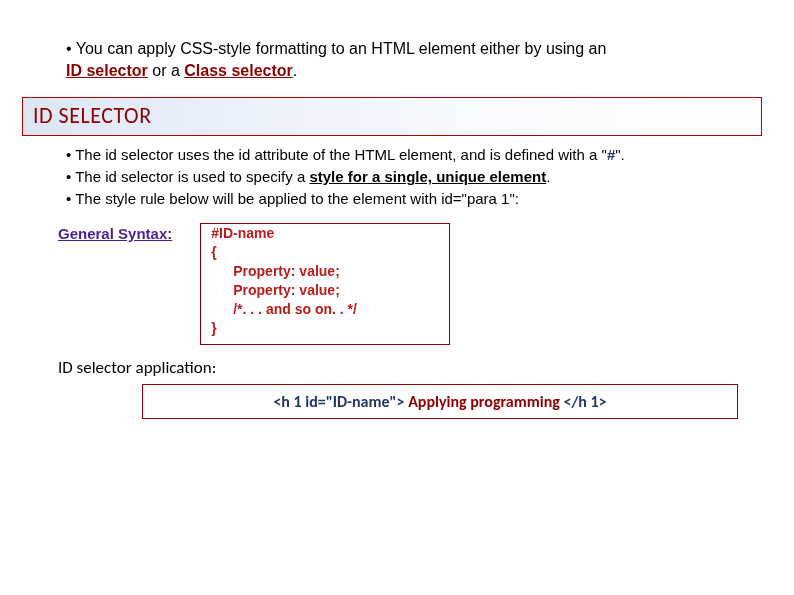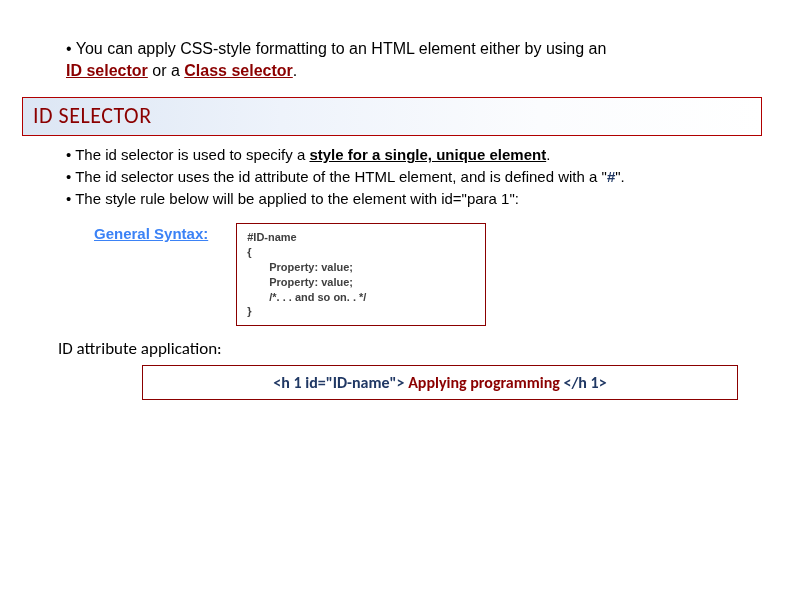--- a/index.html
+++ b/index.html
@@ -69,31 +69,30 @@
     display: flex;
     align-items: flex-start;
     gap: 28px;
     margin-top: 6px;
     margin-left: 6px;
   }
   .gensyn {
     font-size: 15px;
     font-weight: bold;
     text-decoration: underline;
-    color: #3b82f6;
+    color: #4c1d95;
     padding-top: 2px;
     white-space: nowrap;
-    margin-left: 36px;
   }
   .syntax-box {
     border: 1.5px solid #8b0000;
-    padding: 6px 18px 6px 10px;
-    font-size: 11px;
+    padding: 0 18px 6px 10px;
+    font-size: 14px;
     font-weight: bold;
-    color: #404040;
+    color: #b91c1c;
     line-height: 1.35;
     min-width: 250px;
   }
   .syntax-box .ind { padding-left: 22px; display: block; }
   .app-label {
     font-family: Calibri, Arial, sans-serif;
     font-size: 17px;
     color: #000;
     margin: 12px 0 6px 6px;
   }
@@ -119,39 +118,39 @@
     <span>• You can apply CSS-style formatting to an HTML element either by using an </span><br>
     <span class="emph">ID selector</span><span> or a </span><span class="emph">Class selector</span><span>.</span>
   </p>
 
   <div class="section-box">
     <h2>ID SELECTOR</h2>
   </div>
 
   <div class="bullets">
     <div class="b">
-      <span>• The id selector is used to specify a </span><span class="u">style for a single, unique element</span><span>.</span>
+      <span>• The id selector uses the id attribute of the HTML element, and is defined with a "</span><span class="hash">#</span><span>".</span>
     </div>
     <div class="b">
-      <span>• The id selector uses the id attribute of the HTML element, and is defined with a "</span><span class="hash">#</span><span>".</span>
+      <span>• The id selector is used to specify a </span><span class="u">style for a single, unique element</span><span>.</span>
     </div>
     <div class="b">• The style rule below will be applied to the element with id="para 1":</div>
   </div>
 
   <div class="row">
     <div class="gensyn">General Syntax:</div>
     <div class="syntax-box">
       <span>#ID-name</span><br>
       <span>{</span><br>
       <span class="ind">Property: value;</span>
       <span class="ind">Property: value;</span>
       <span class="ind">/*. . . and so on. . */</span>
       <span>}</span>
     </div>
   </div>
 
-  <div class="app-label">ID attribute application:</div>
+  <div class="app-label">ID selector application:</div>
 
   <div class="app-box">
     <span class="tag">&lt;h 1 id="ID-name"&gt; </span><span class="txt"> Applying programming </span><span class="tag"> &lt;/h 1&gt;</span>
   </div>
 
 </div>
 
 </body></html>

